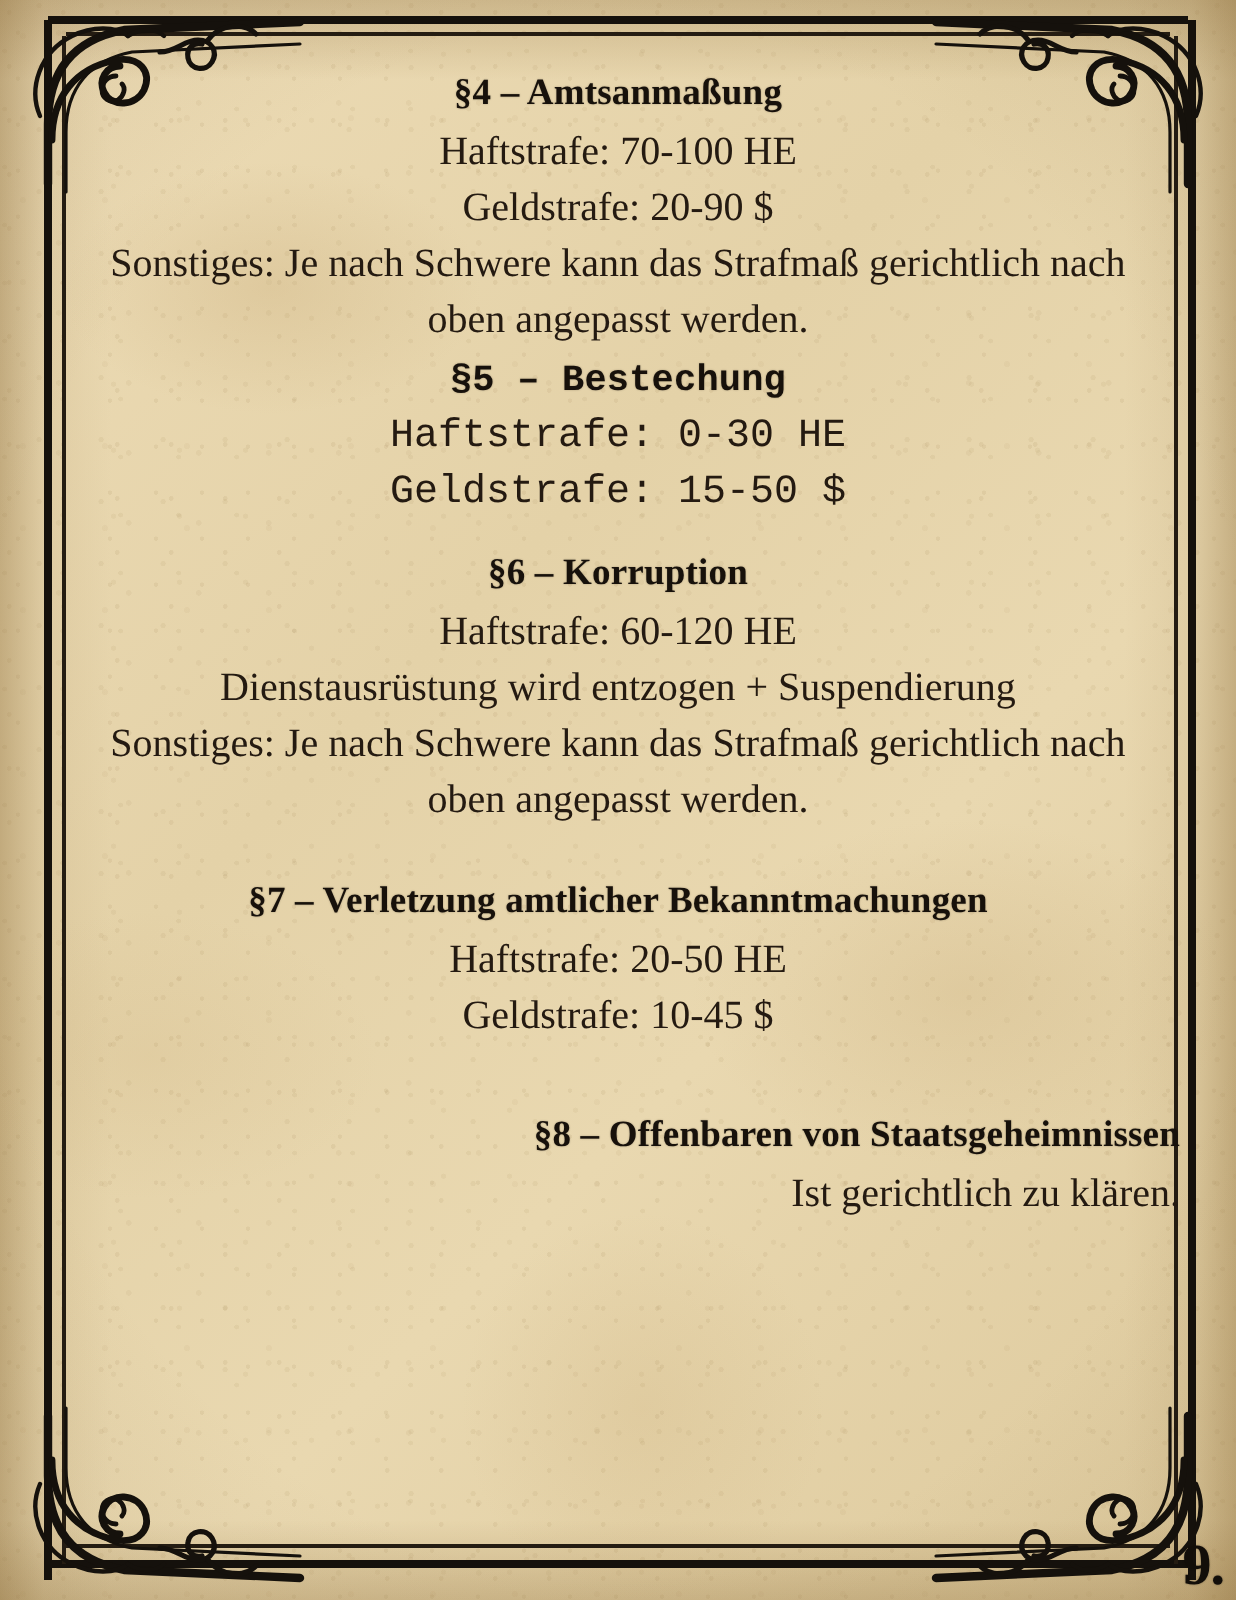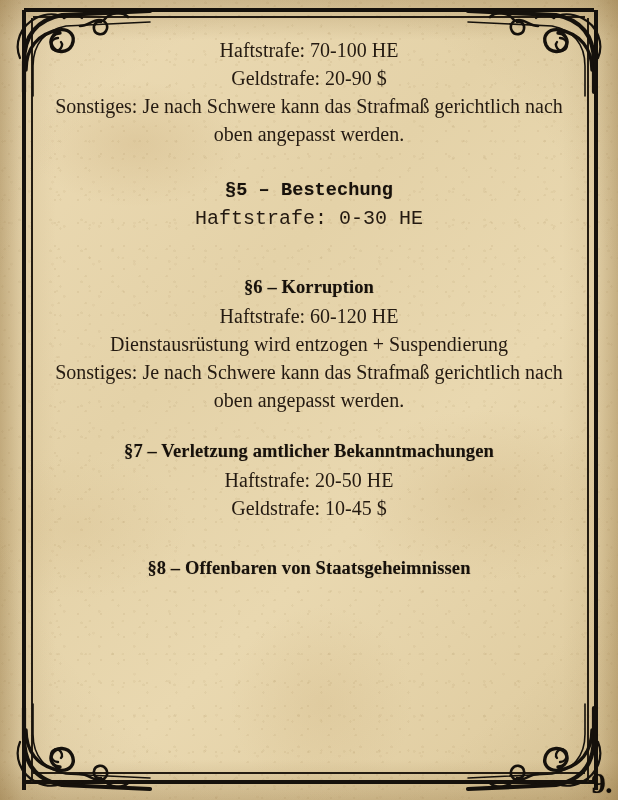--- a/index.html
+++ b/index.html
@@ -204,44 +204,47 @@
         <path d="M104,20 C110,12 122,11 128,17" stroke-width="2.6"></path>
         <path d="M20,58 C14,44 20,26 36,18 C46,13 58,13 64,18" stroke-width="2.2"></path>
         <path d="M64,18 C70,14 78,14 82,18" stroke-width="2.2"></path>
       </g>
     </svg>
   </div>
 
   <div id="content">
 
     <div class="section" style="position:absolute;left:0;top:36px;width:538px;">
+      <div class="sec-title">§4 – Amtsanmaßung</div>
       <div class="sec-line">Haftstrafe: 70-100 HE</div>
       <div class="sec-line">Geldstrafe: 20-90 $</div>
       <div class="sec-line wide">Sonstiges: Je nach Schwere kann das Strafmaß gerichtlich nach oben angepasst werden.</div>
     </div>
 
     <div class="section" style="position:absolute;left:0;top:179px;width:538px;font-family:Liberation Mono, monospace;">
       <div class="sec-title">§5 – Bestechung</div>
       <div class="sec-line">Haftstrafe: 0-30 HE</div>
+      <div class="sec-line">Geldstrafe: 15-50 $</div>
     </div>
 
     <div class="section" style="position:absolute;left:0;top:276px;width:538px;">
       <div class="sec-title">§6 – Korruption</div>
       <div class="sec-line">Haftstrafe: 60-120 HE</div>
       <div class="sec-line">Dienstausrüstung wird entzogen + Suspendierung</div>
       <div class="sec-line wide">Sonstiges: Je nach Schwere kann das Strafmaß gerichtlich nach oben angepasst werden.</div>
     </div>
 
     <div class="section" style="position:absolute;left:0;top:440px;width:538px;">
       <div class="sec-title">§7 – Verletzung amtlicher Bekanntmachungen</div>
       <div class="sec-line">Haftstrafe: 20-50 HE</div>
       <div class="sec-line">Geldstrafe: 10-45 $</div>
     </div>
 
-    <div class="section" style="position:absolute;left:0;top:557px;width:538px;">
+    <div class="section" style="position:absolute;left:12px;top:557px;width:538px;text-align:right;">
       <div class="sec-title">§8 – Offenbaren von Staatsgeheimnissen</div>
+      <div class="sec-line">Ist gerichtlich zu klären.</div>
     </div>
 
   </div>
 
   <div id="page-number">9.</div>
 
 </div>
 
 </body></html>

